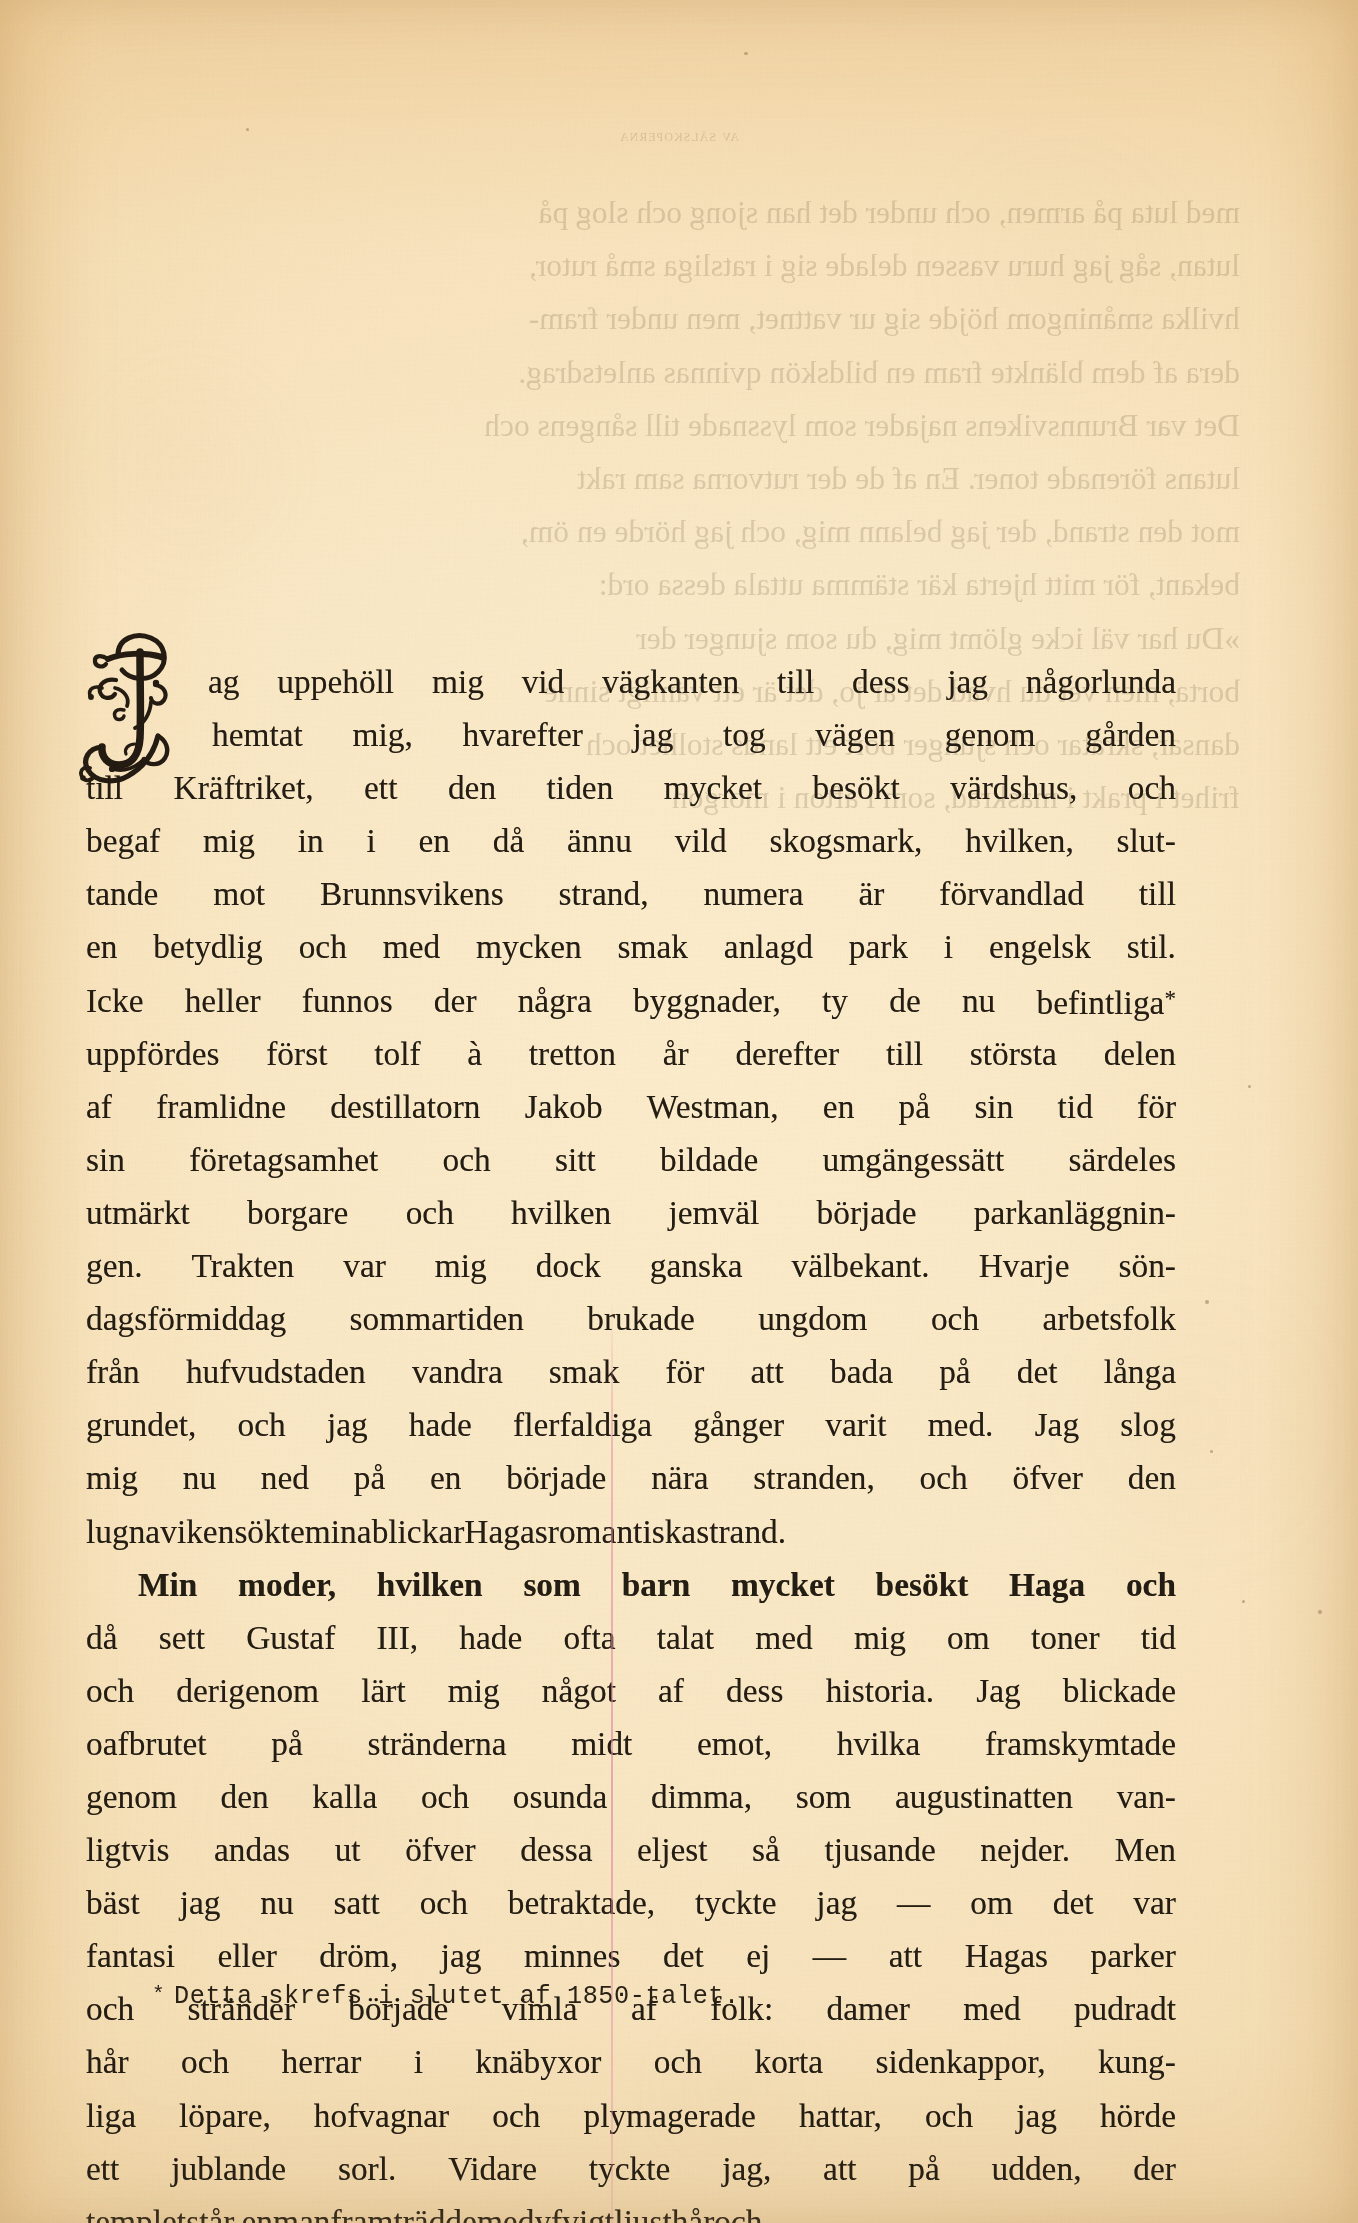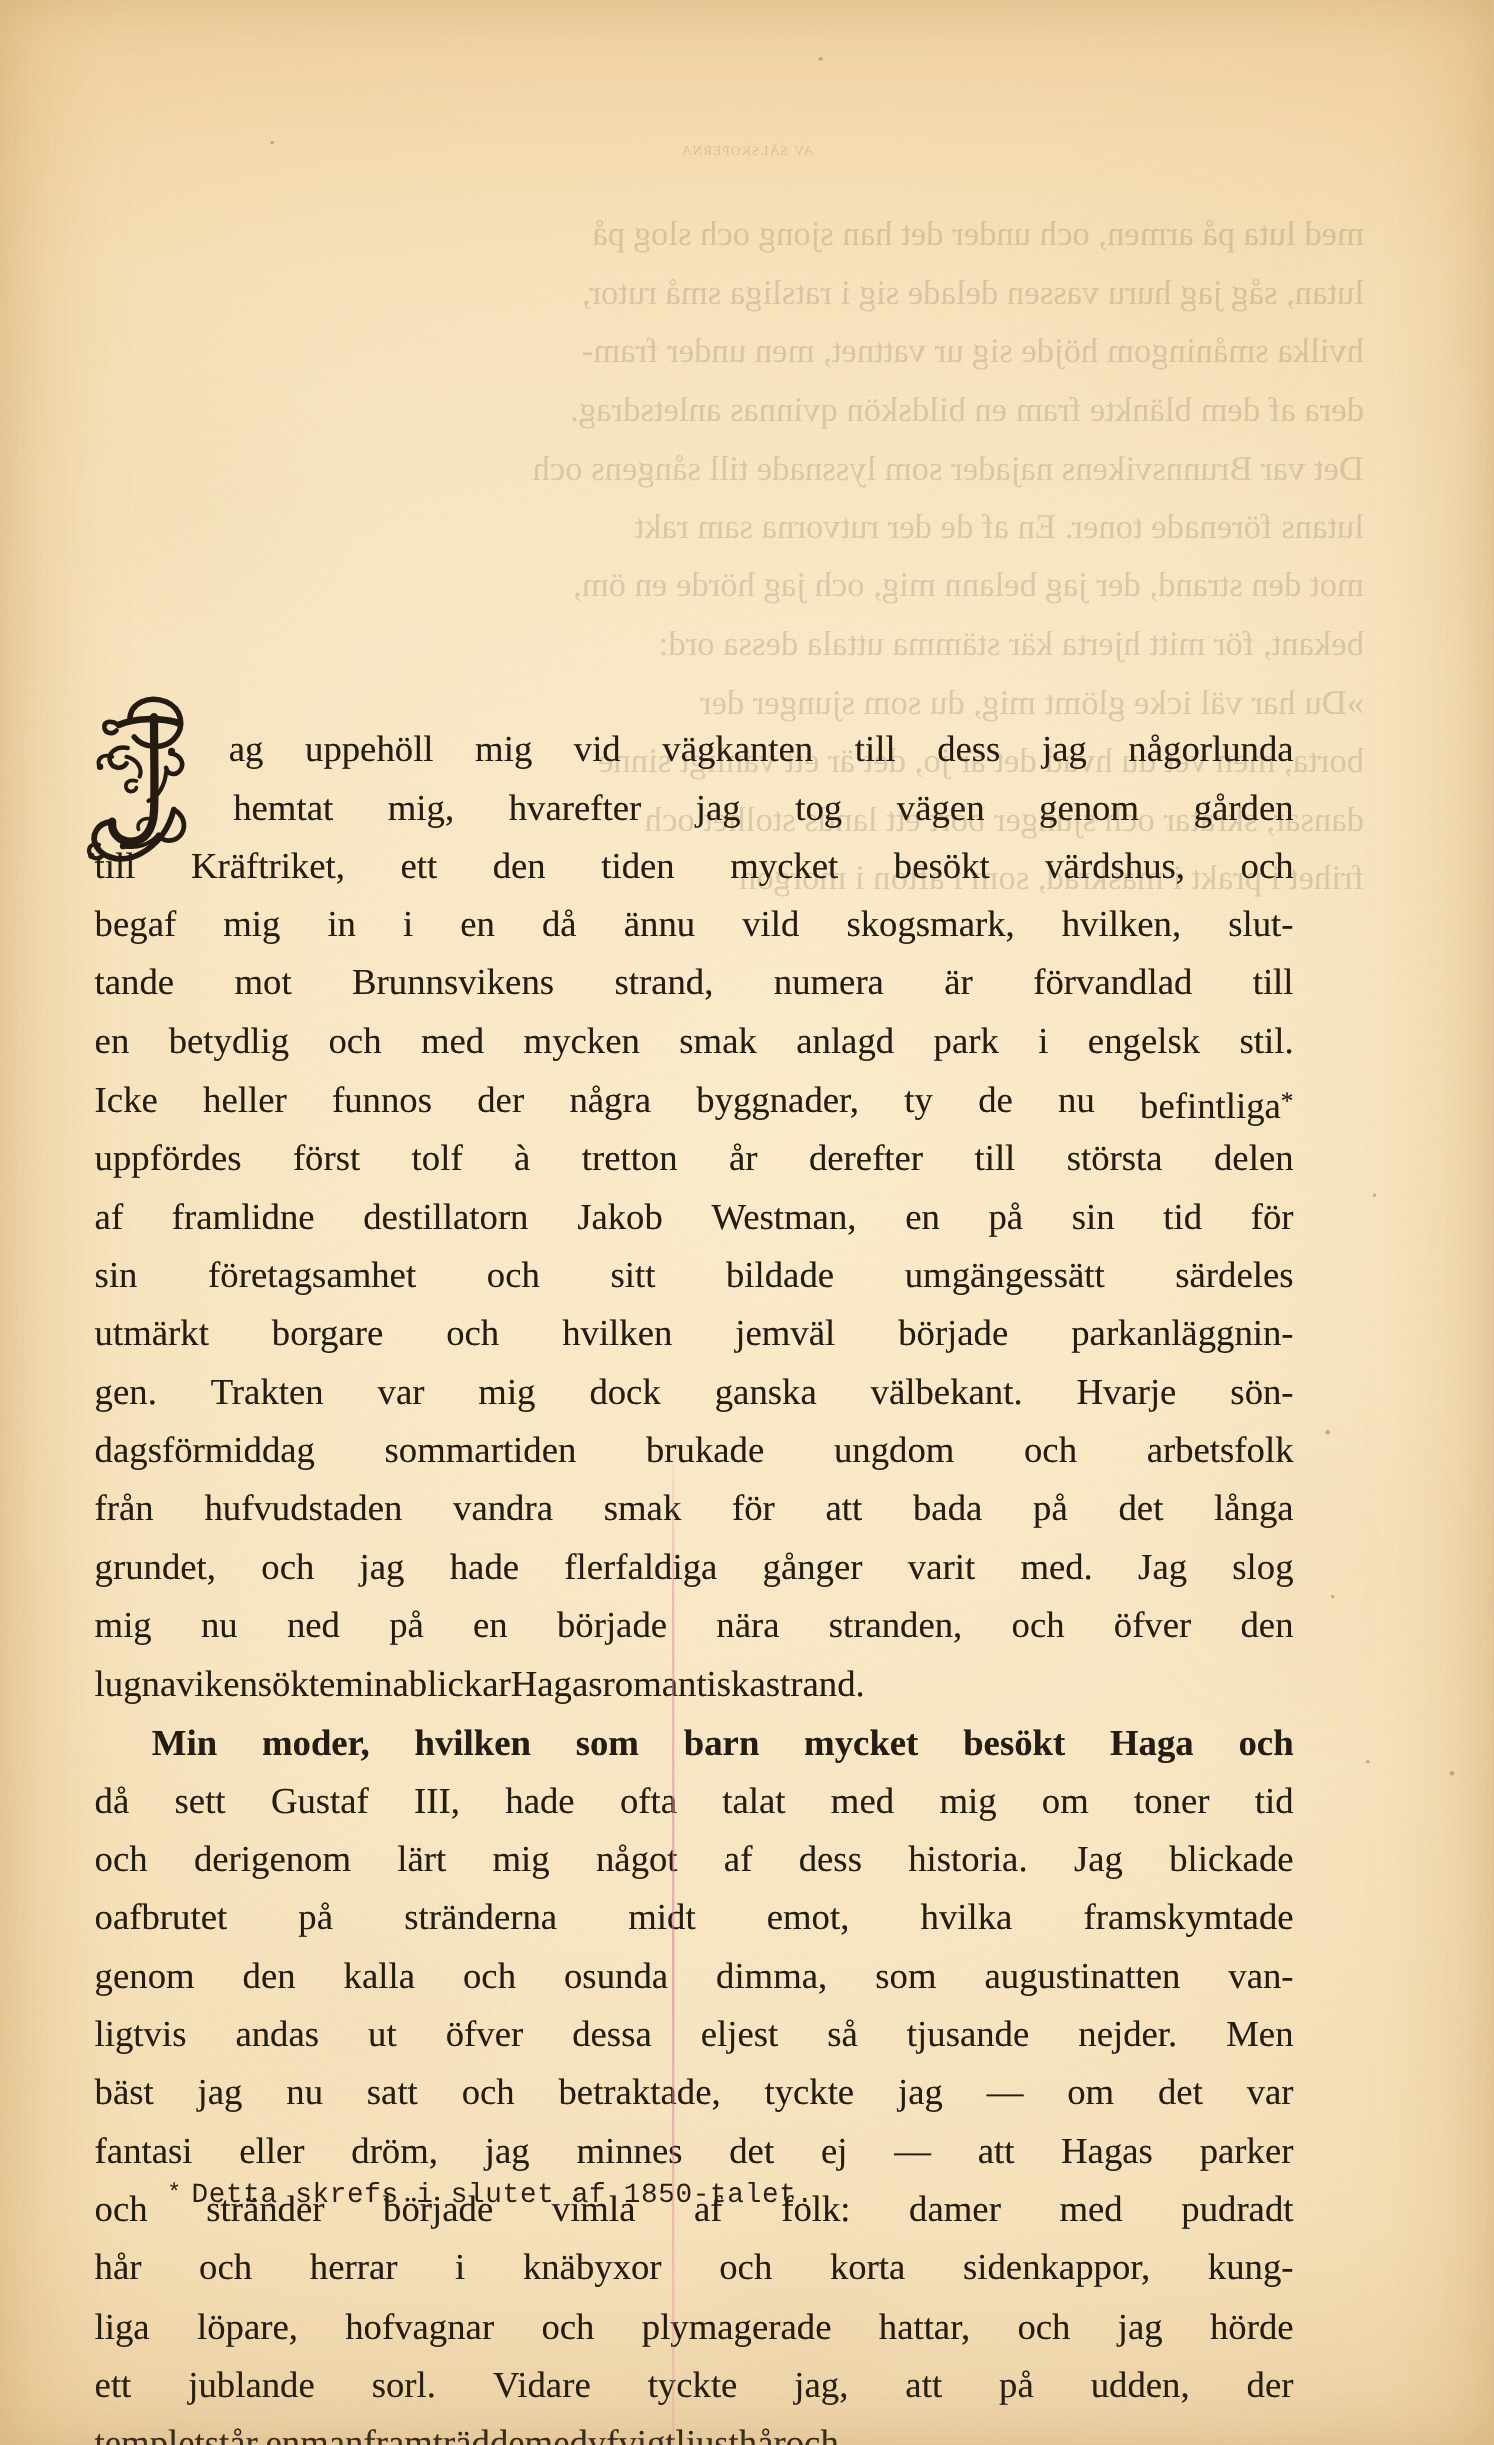--- a/index.html
+++ b/index.html
@@ -125,21 +125,21 @@
     font-size: 33.4px;
     line-height: 53.1px;
     color: #241d13;
     text-shadow: 0 0 0.55px rgba(36,28,17,0.45);
   }
 
   .body .ln {
     display: flex;
     white-space: pre;
     height: 53.1px;
-    align-items: flex-start;
+    align-items: center;
   }
   .body .ln.justify { justify-content: space-between; }
   .body .ln.flush { justify-content: flex-start; font-family: Liberation Serif, serif; }
   .body .ln .w { display: inline-block; }
 
   
   .dropcap {
     position: absolute;
     top: 626px;
     left: 78px;

